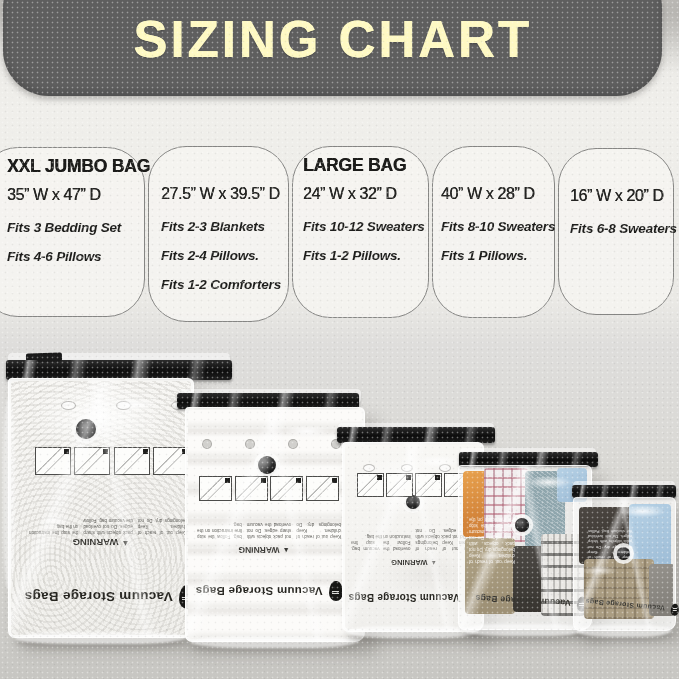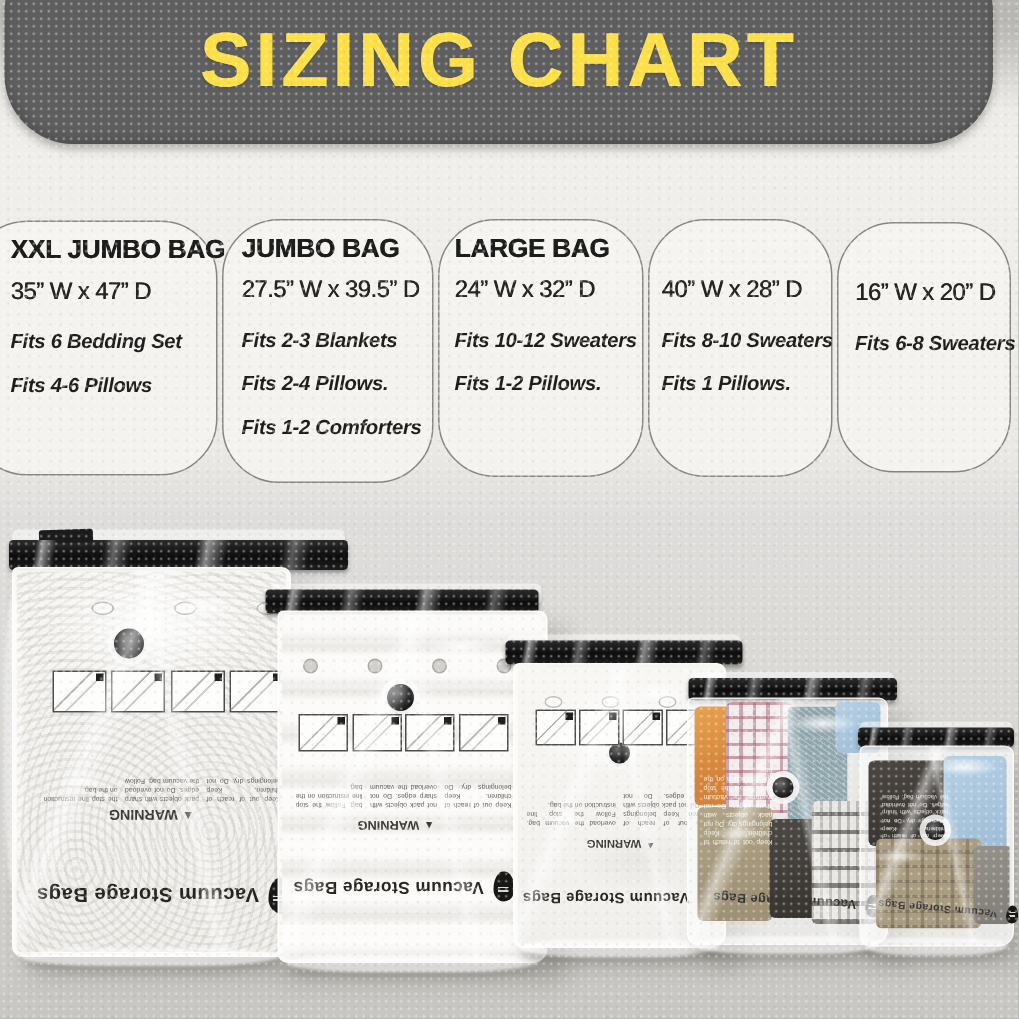--- a/index.html
+++ b/index.html
@@ -14,21 +14,21 @@
   #stage::before{
     content:"";position:absolute;inset:0;pointer-events:none;z-index:40;
     background-image:
       radial-gradient(rgba(255,255,255,.45) .5px, rgba(255,255,255,0) 1.2px),
       radial-gradient(rgba(118,116,112,.14) .5px, rgba(118,116,112,0) 1.2px);
     background-size:5px 5px,7px 7px;background-position:0 0,2px 3px;opacity:.85;
   }
   
   .banner{position:absolute;left:3px;top:-38px;width:659px;height:134px;background:#5e5e5e;
     border-radius:46px;box-shadow:0 3px 6px rgba(60,58,55,.35), inset 0 -3px 8px rgba(0,0,0,.18);z-index:5;}
-  .banner-text{position:absolute;left:0;right:0;top:48px;text-align:center;color:#fde047;
+  .banner-text{position:absolute;left:0;right:0;top:48px;text-align:center;color:#fef9c3;
     font-size:51px;font-weight:bold;letter-spacing:3px;
     text-shadow:.6px 0 currentColor, 0 1px 2px rgba(0,0,0,.25);}
   
   .card{position:absolute;background:rgba(246,245,241,.85);border:1.3px solid #868684;
     border-radius:38px;z-index:4;}
   .c1{left:-20px;top:147px;width:163px;height:168px;}
   .c2{left:148px;top:146px;width:139px;height:174px;}
   .c3{left:292px;top:146px;width:135px;height:170px;}
   .c4{left:432px;top:146px;width:121px;height:170px;}
   .c5{left:558px;top:148px;width:114px;height:165px;}
@@ -187,25 +187,24 @@
 <div id="stage">
 
   <div class="banner">
     <div class="banner-text">SIZING CHART</div>
   </div>
 
   <section>
     <article class="card c1">
       <h2>XXL JUMBO BAG</h2>
       <div class="dims">35” W x 47” D</div>
-      <div class="fit fitrow1">Fits 6 Bedding Set</div>
+      <div class="fit fitrow1">Fits 3 Bedding Set</div>
       <div class="fit fitrow2">Fits 4-6 Pillows</div>
     </article>
     <article class="card c2">
-      <h2>JUMBO BAG</h2>
       <div class="dims">27.5” W x 39.5” D</div>
       <div class="fit fitrow1">Fits 2-3 Blankets</div>
       <div class="fit fitrow2">Fits 2-4 Pillows.</div>
       <div class="fit fitrow3">Fits 1-2 Comforters</div>
     </article>
     <article class="card c3">
       <h2>LARGE BAG</h2>
       <div class="dims">24” W x 32” D</div>
       <div class="fit fitrow1">Fits 10-12 Sweaters</div>
       <div class="fit fitrow2">Fits 1-2 Pillows.</div>

